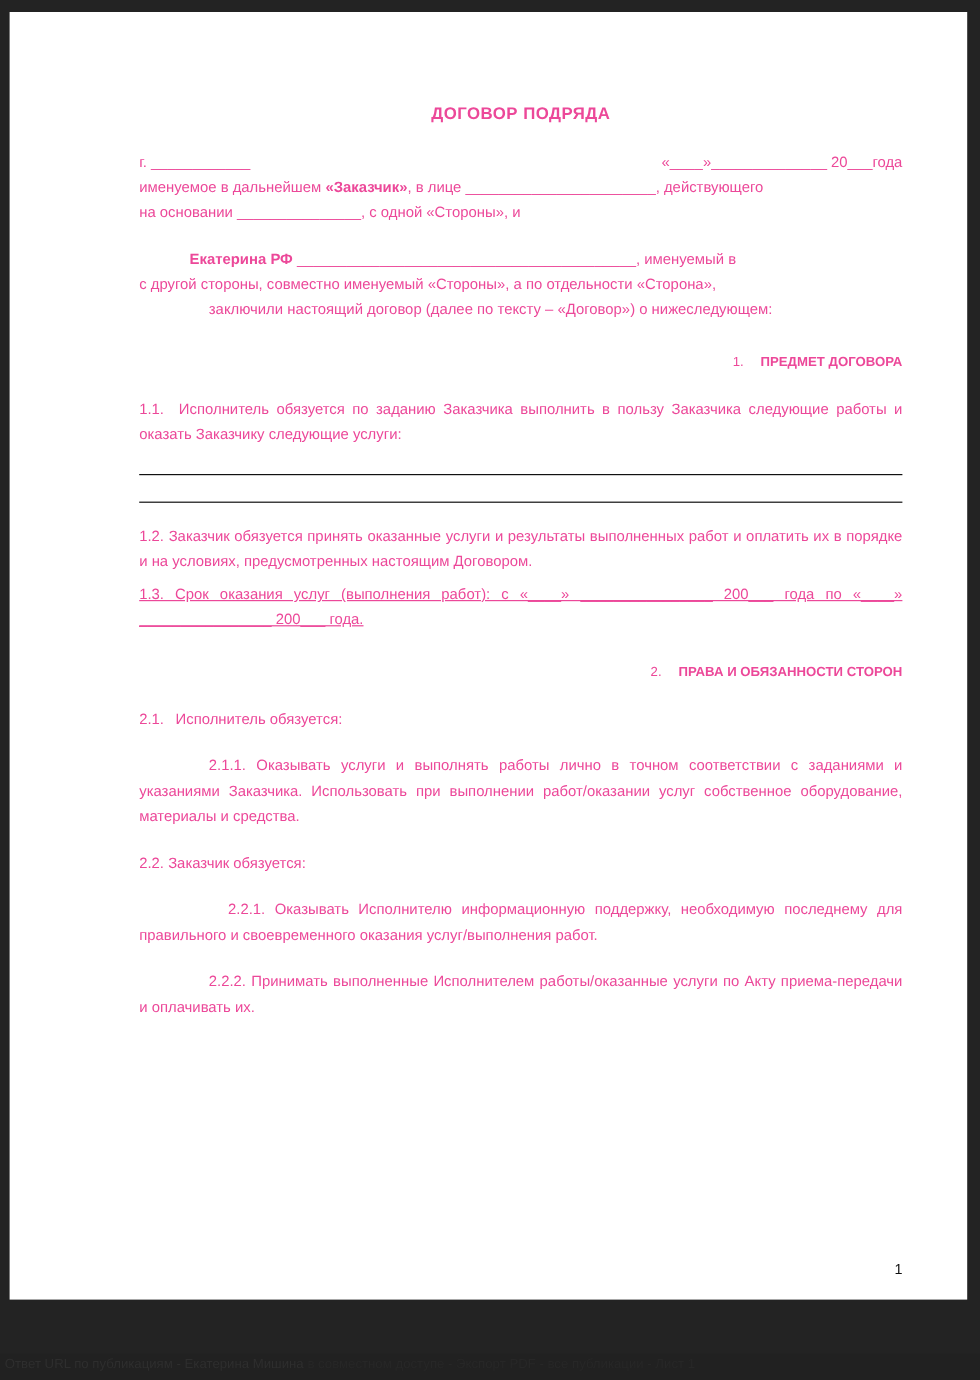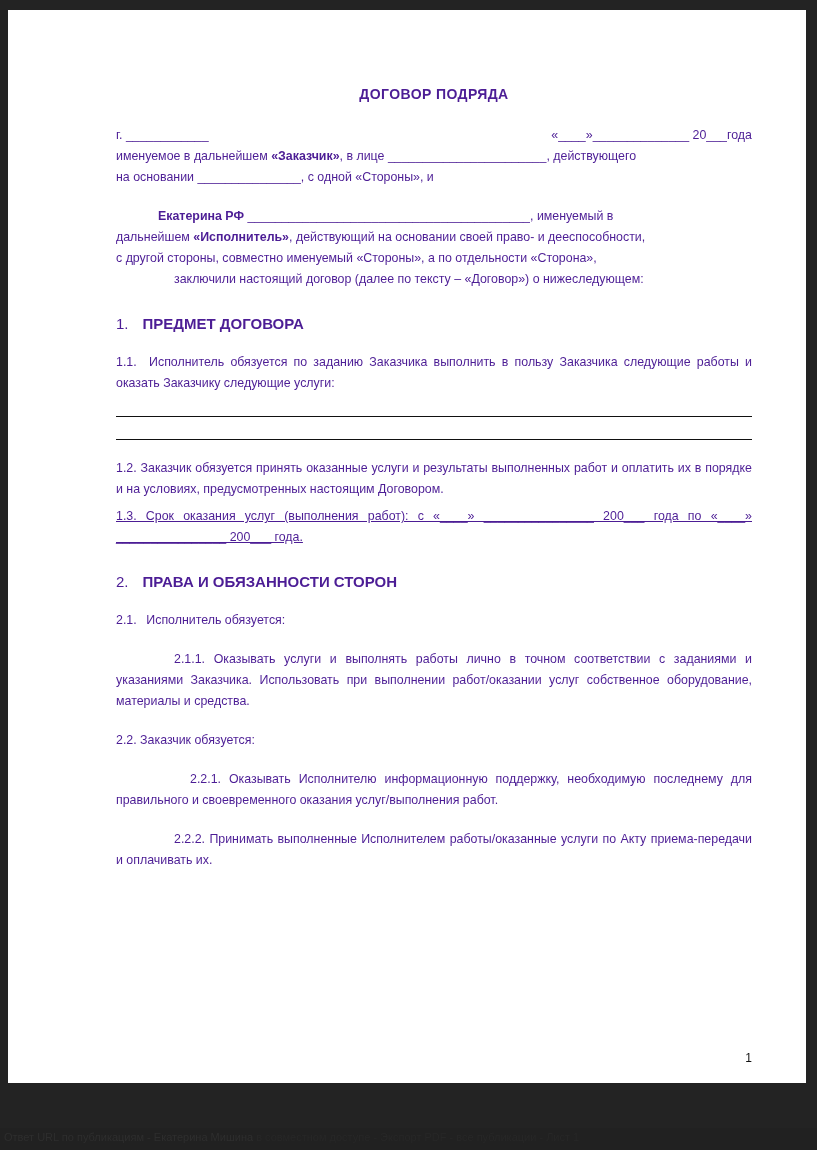--- a/index.html
+++ b/index.html
@@ -33,21 +33,21 @@
     box-sizing: border-box;
     overflow: hidden;
   }
 
   
   #content {
     position: absolute;
     left: 108px;
     top: 0;
     width: 636px;
-    color: #4c1d95;
+    color: #ec4899;
     font-size: 12.4px;
     line-height: 21px;
   }
   .bold     { font-weight: bold; }
 
   .doc-title {
     font-weight: bold;
     font-size: 14px;
     letter-spacing: .4px;
     text-align: center;
@@ -87,23 +87,23 @@
   }
   p.gap-sm { margin-top: 6px; text-decoration: underline; }
   p.gap-md { margin-top: 18px; }
   p.gap-lg { }
 
   .indent { display: inline-block; width: 42px; }
   .indent-lg { display: inline-block; width: 58px; }
   .indent-xl { display: inline-block; width: 74px; }
 
   .section-head {
-    text-align: left;
+    text-align: right;
     font-weight: bold;
-    font-size: 15px;
+    font-size: 11px;
     margin-top: 23px;
   }
   .section-head .num {
     font-weight: normal;
     display: inline-block;
     margin-right: 14px;
   }
 
   
   .blank-line {
@@ -158,21 +158,20 @@
         <span class="right">«____»______________ 20___года</span>
       </div>
 
 
       <p class="para"><span>именуемое в дальнейшем </span><span class="bold">«Заказчик»</span><span>, в лице _______________________, действующего</span></p>
 
       <p class="para">на основании _______________, с одной «Стороны», и</p>
 
       <p class="para gap-md"><span class="indent"></span><span class="bold">Екатерина  РФ</span> <span>_________________________________________</span><span>,  именуемый  в</span></p>
 
-      <p class="para"><span>дальнейшем </span><span class="bold">«Исполнитель»</span><span>, действующий на основании своей право- и дееспособности,</span></p>
 
       <p class="para">с другой стороны, совместно именуемый «Стороны», а по отдельности «Сторона»,</p>
 
       <p class="para gap-lg"><span class="indent-lg"></span><span>заключили настоящий договор (далее по тексту – «Договор») о нижеследующем:</span></p>
 
       <div class="section-head">
         <span class="num">1.</span><span>ПРЕДМЕТ ДОГОВОРА</span>
       </div>
 
       <p class="para gap-md">1.1. Исполнитель обязуется по заданию Заказчика выполнить в пользу Заказчика следующие работы и оказать Заказчику следующие услуги:</p>

